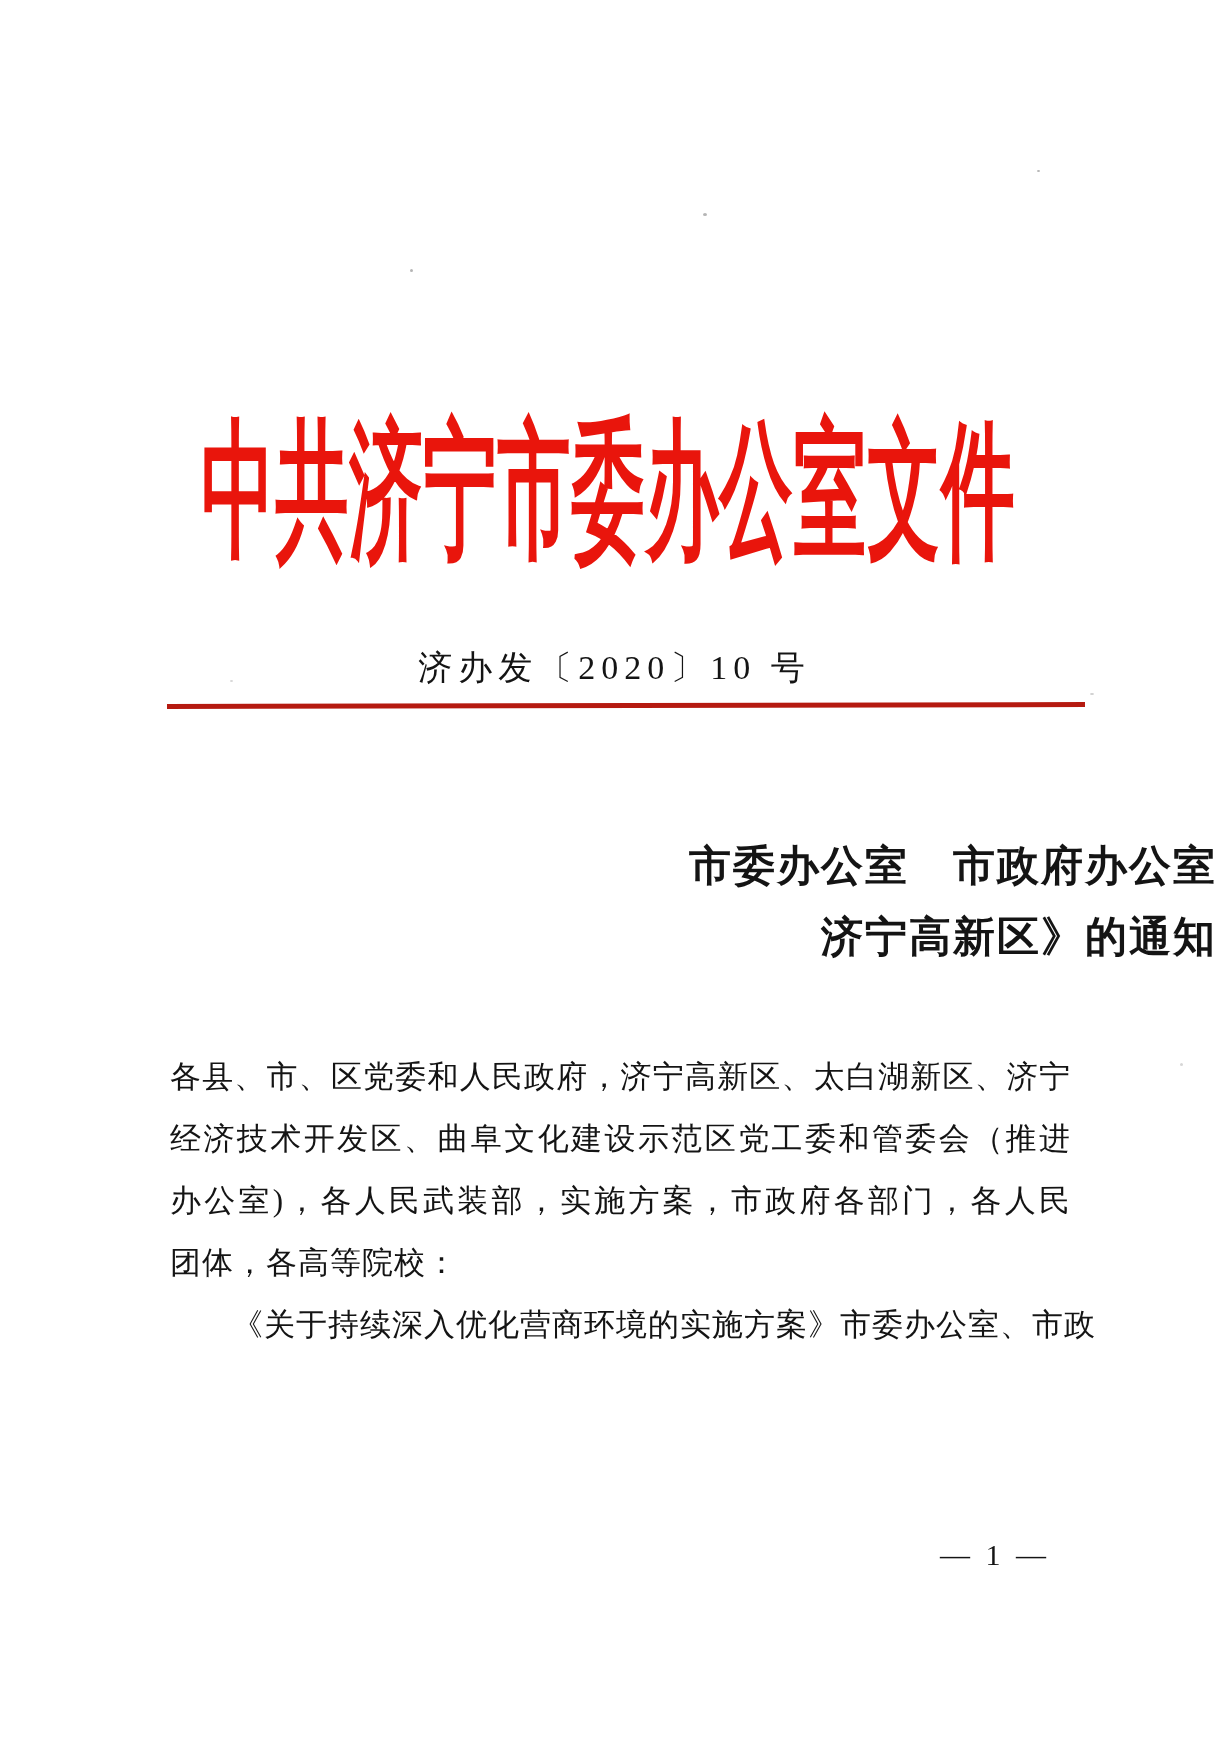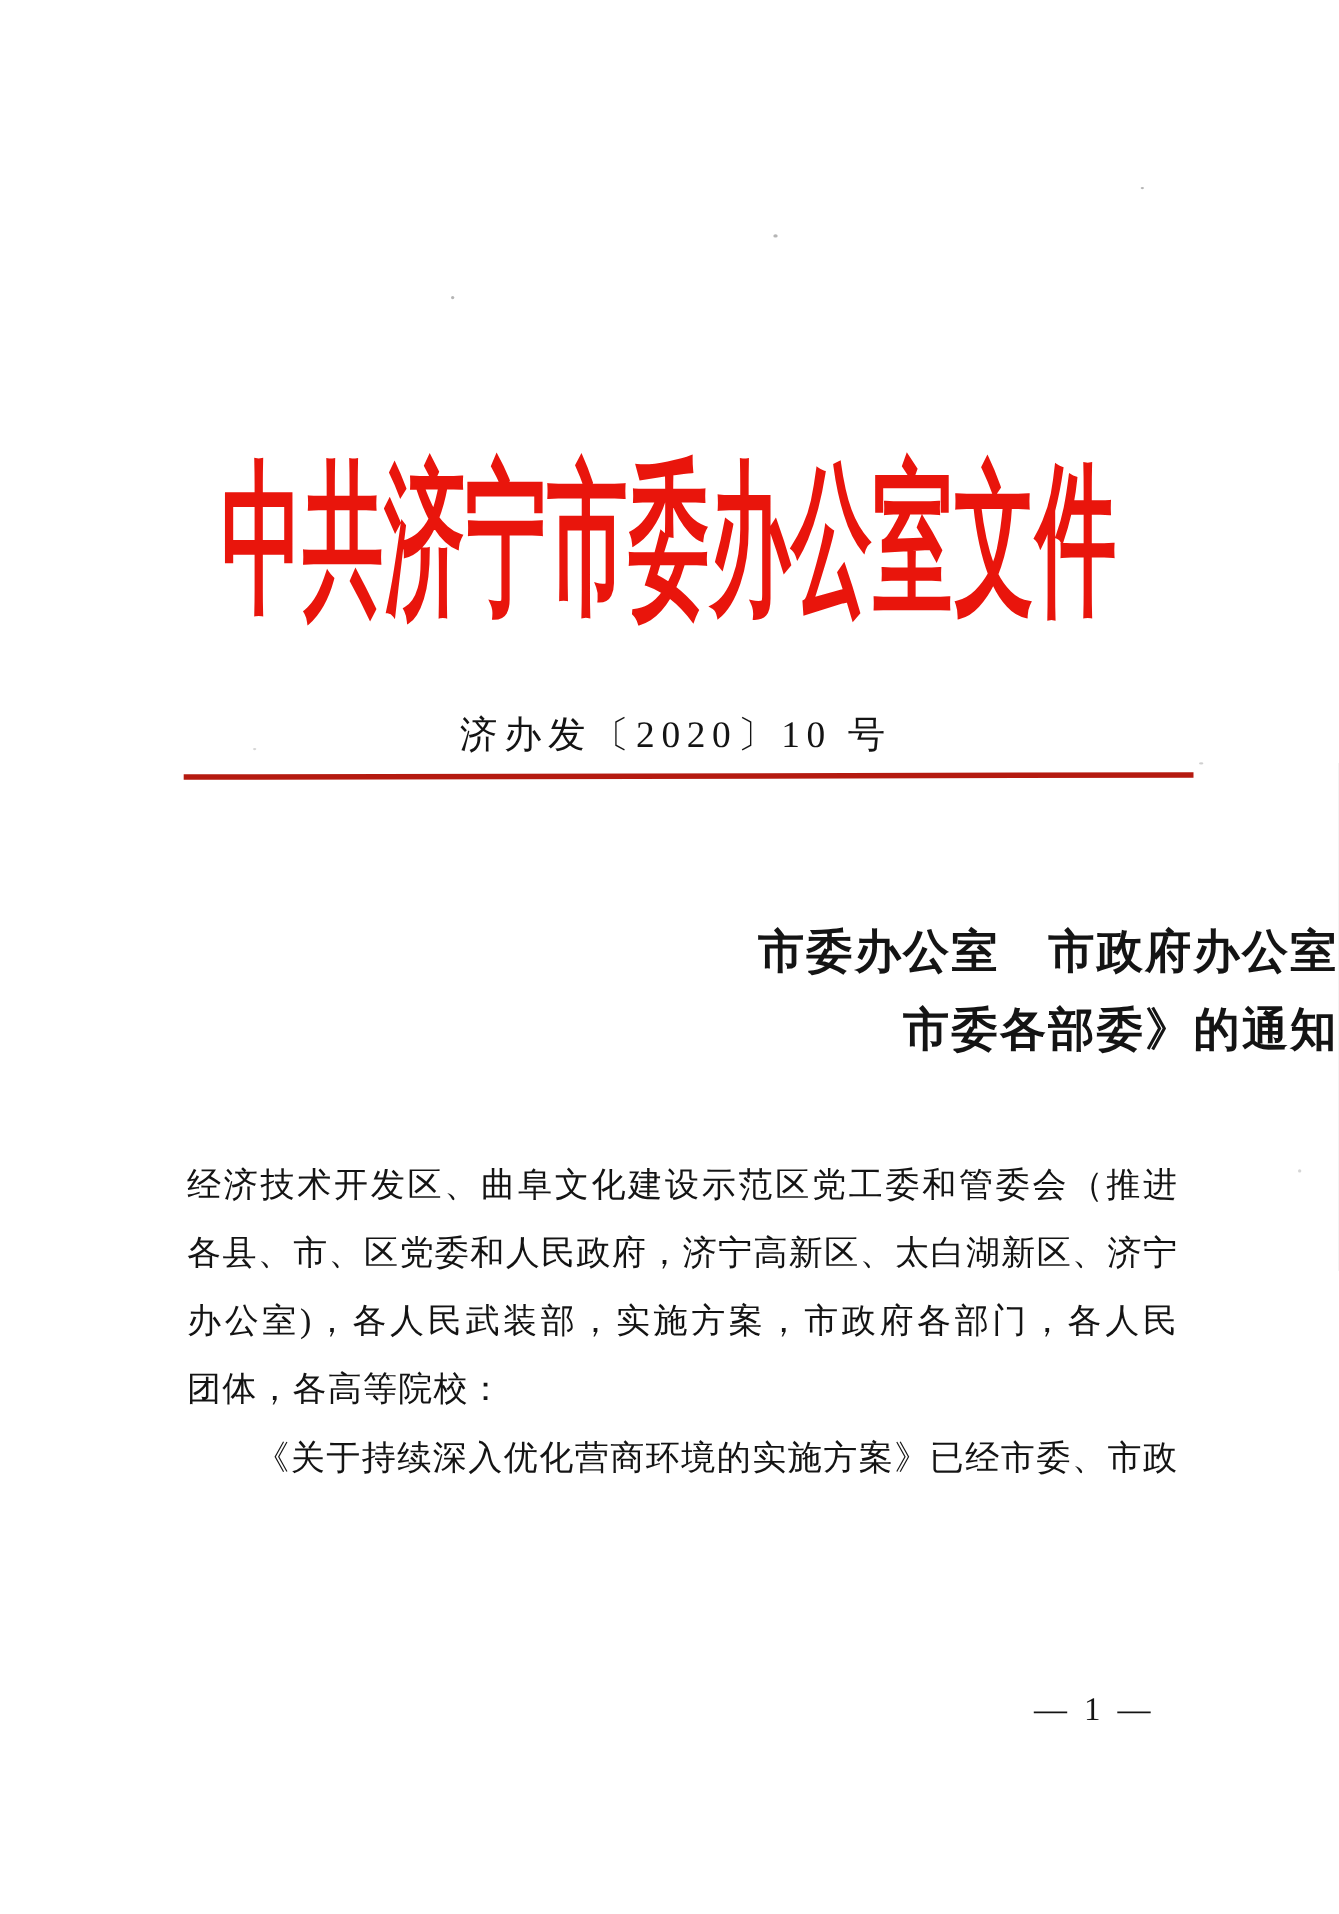--- a/index.html
+++ b/index.html
@@ -126,29 +126,29 @@
 <div class="page">
 
   <div class="masthead" style="color: rgb(233, 21, 12);">中共济宁市委办公室文件</div>
 
   <div class="doc-number">济办发〔2020〕10 号</div>
 
   <hr class="red-divider" style="background: rgb(181, 26, 16);">
 
   <div class="doc-title">
     <div>市委办公室　市政府办公室</div>
-    <div>市委各部委》的通知</div>
+    <div>济宁高新区》的通知</div>
   </div>
 
   <div class="body-block">
+    <span class="body-line">各县、市、区党委和人民政府，济宁高新区、太白湖新区、济宁</span>
     <span class="body-line">经济技术开发区、曲阜文化建设示范区党工委和管委会（推进</span>
-    <span class="body-line">各县、市、区党委和人民政府，济宁高新区、太白湖新区、济宁</span>
     <span class="body-line">办公室)，各人民武装部，实施方案，市政府各部门，各人民</span>
     <span class="body-line no-justify">团体，各高等院校：</span>
-    <span class="body-line indented">《关于持续深入优化营商环境的实施方案》已经市委、市政</span>
+    <span class="body-line indented">《关于持续深入优化营商环境的实施方案》市委办公室、市政</span>
   </div>
 
   <div class="page-number">— 1 —</div>
 
   <div class="speck s1"></div>
   <div class="speck s2"></div>
   <div class="speck s3"></div>
   <div class="speck s4"></div>
   <div class="speck s5"></div>
   <div class="speck s6"></div>

